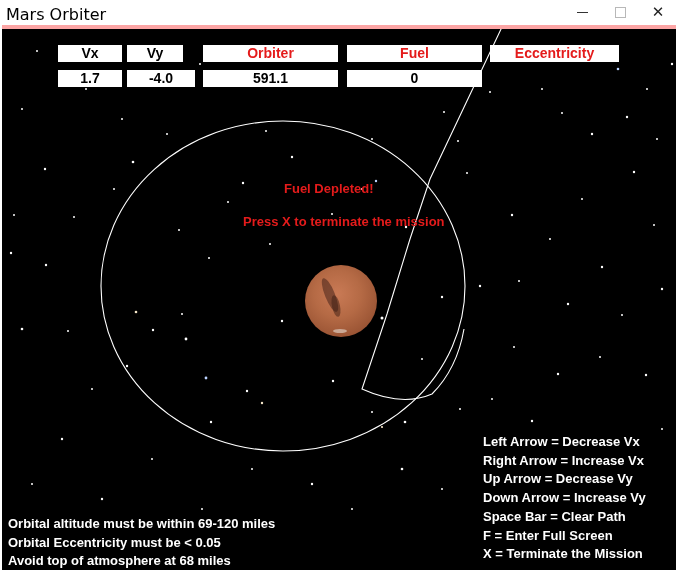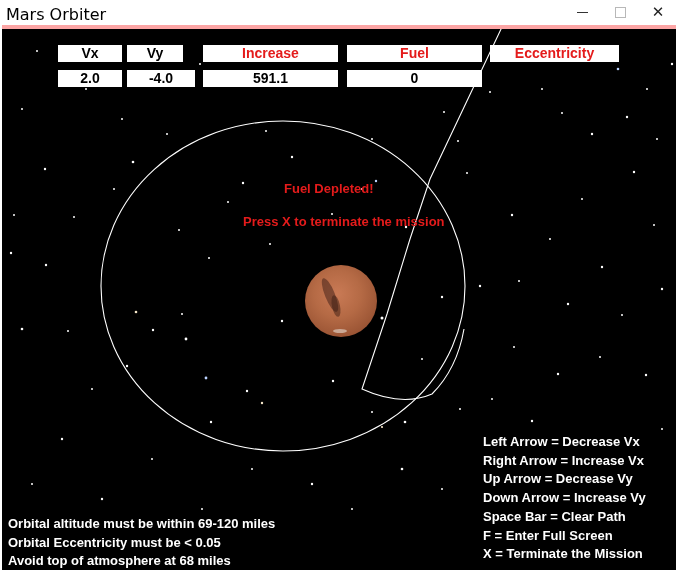--- a/index.html
+++ b/index.html
@@ -145,25 +145,25 @@
   </svg>
 
   <div class="mars">
     <div class="dark1"></div>
       <div class="dark2"></div>
       <div class="cap"></div>
   </div>
 
   <div class="box hdr-black" style="left:56px;top:16px;width:64px;">Vx</div>
   <div class="box hdr-black" style="left:125px;top:16px;width:56px;">Vy</div>
-  <div class="box hdr-red" style="left:201px;top:16px;width:135px;">Increase</div>
+  <div class="box hdr-red" style="left:201px;top:16px;width:135px;">Orbiter</div>
   <div class="box hdr-red" style="left:345px;top:16px;width:135px;">Fuel</div>
   <div class="box hdr-red" style="left:488px;top:16px;width:129px;">Eccentricity</div>
 
-  <div class="box val" style="left:56px;top:41px;width:64px;">2.0</div>
+  <div class="box val" style="left:56px;top:41px;width:64px;">1.7</div>
   <div class="box val" style="left:125px;top:41px;width:68px;">-4.0</div>
   <div class="box val" style="left:201px;top:41px;width:135px;">591.1</div>
   <div class="box val" style="left:345px;top:41px;width:135px;">0</div>
 
   <div class="msg" style="left:282px;top:152px;">Fuel Depleted!</div>
   <div class="msg" style="left:229px;top:185px;padding-left:12px;">Press X to terminate the mission</div>
 
   <div class="help" style="left:481px;top:404px;">
     <div>Left Arrow = Decrease Vx</div>
     <div>Right Arrow = Increase Vx</div>

